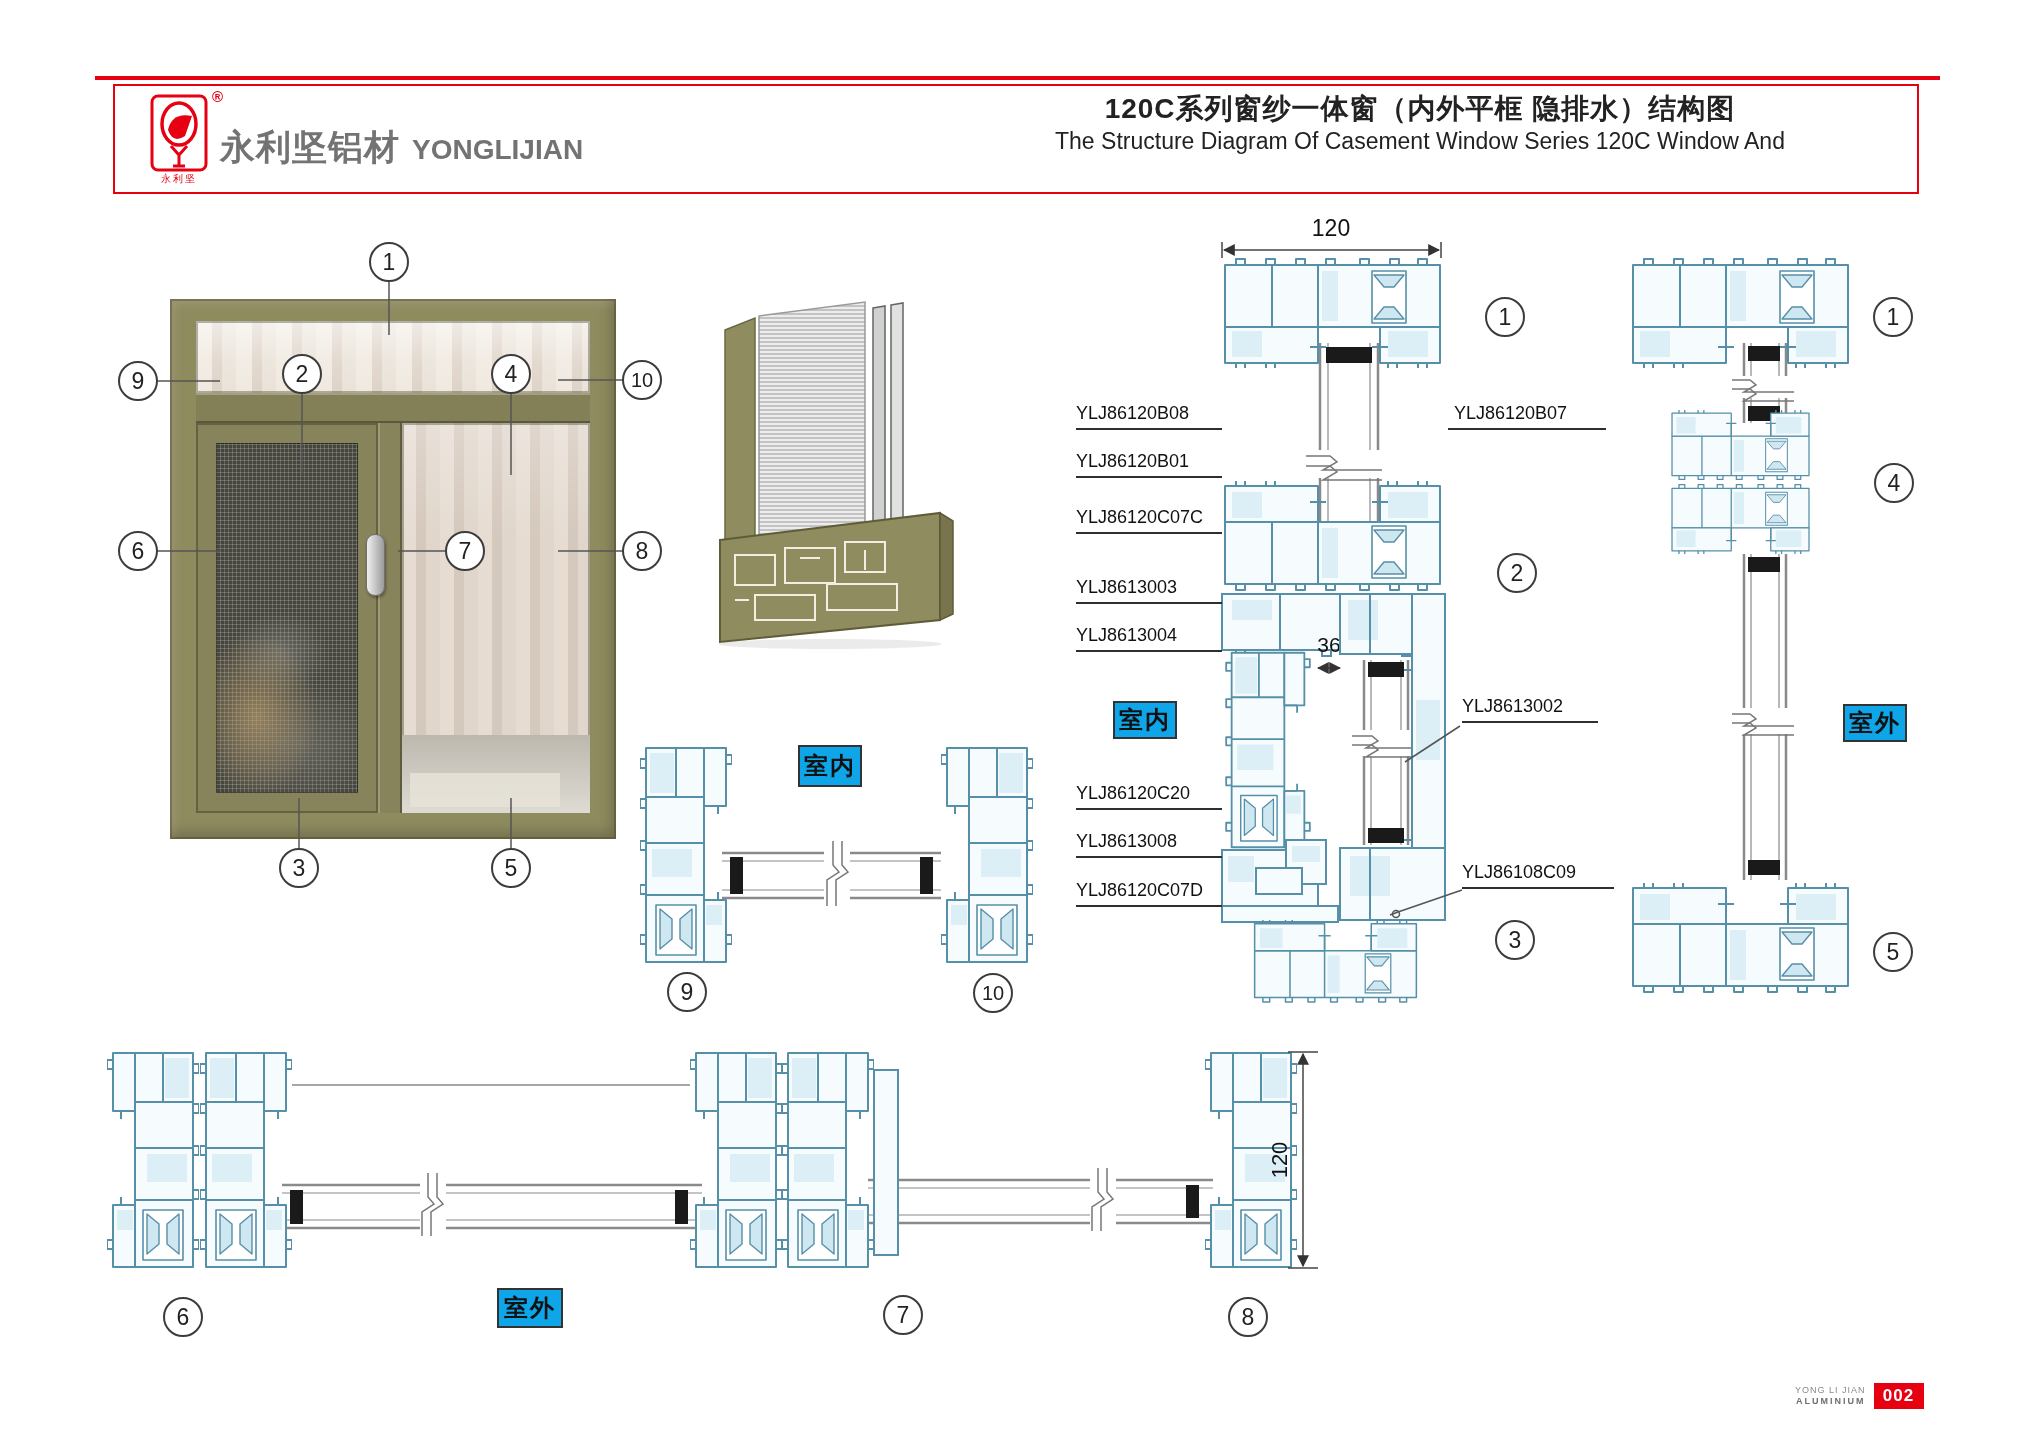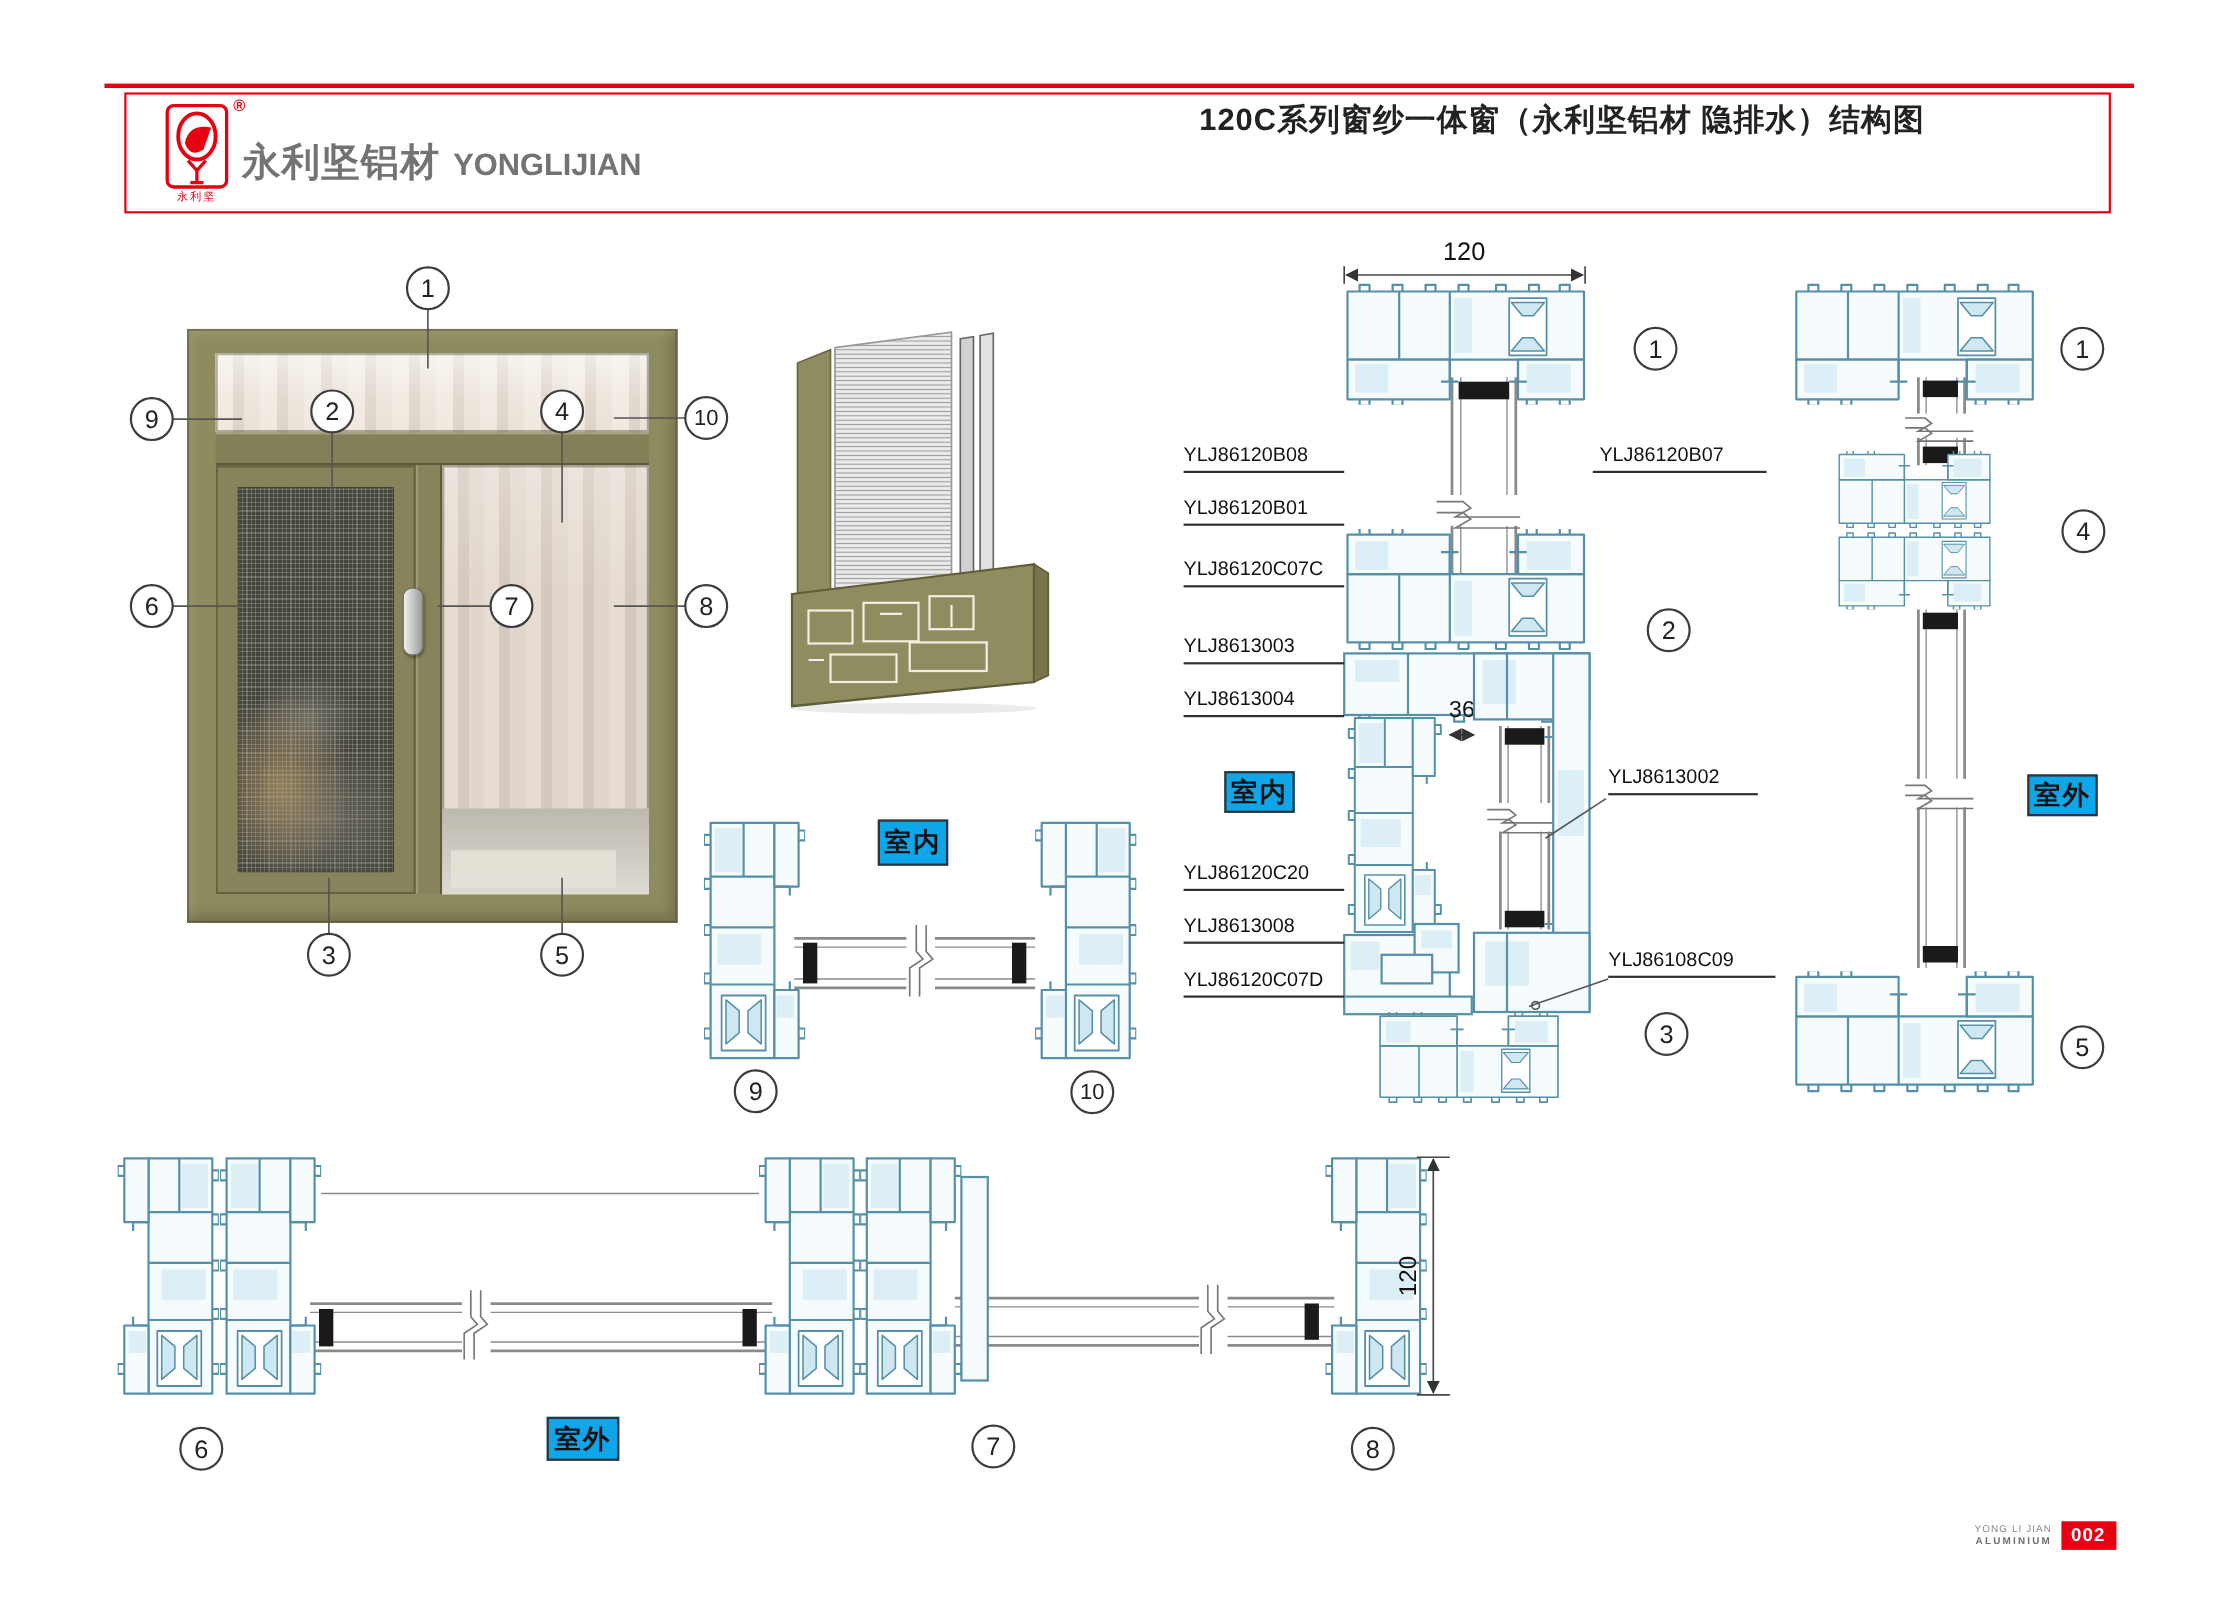--- a/index.html
+++ b/index.html
@@ -123,21 +123,22 @@
   <ellipse cx="29" cy="30" rx="17" ry="21" fill="none" stroke="#e60012" stroke-width="3.5"></ellipse>
   <path d="M18,36 q4,-18 24,-14 l-7,20 q-12,8 -17,-6 z" fill="#e60012"></path>
   <path d="M21,52 l8,9 l8,-9 M29,61 v11 M23,72 h12" stroke="#e60012" stroke-width="3" fill="none"></path>
 </svg>
 <div class="reg-mark">®</div>
 <div class="logo-sub">永利坚</div>
 <div class="brand-line">
   <span class="brand-cn">永利坚铝材</span><span class="brand-en">YONGLIJIAN</span>
 </div>
 <div class="title-block">
-  <div class="title-cn">120C系列窗纱一体窗（永利坚铝材 隐排水）结构图</div>
+  <div class="title-cn">120C系列窗纱一体窗（内外平框 隐排水）结构图</div>
+  <div class="title-en">The Structure Diagram Of Casement Window Series 120C  Window And</div>
 </div>
 
 <div class="photo">
   <div class="transom"></div>
   <div class="mullion-h"></div>
   <div class="sash">
     <div class="mesh"></div>
   </div>
   <div class="divider-v"></div>
   <div class="fixed-glass">

